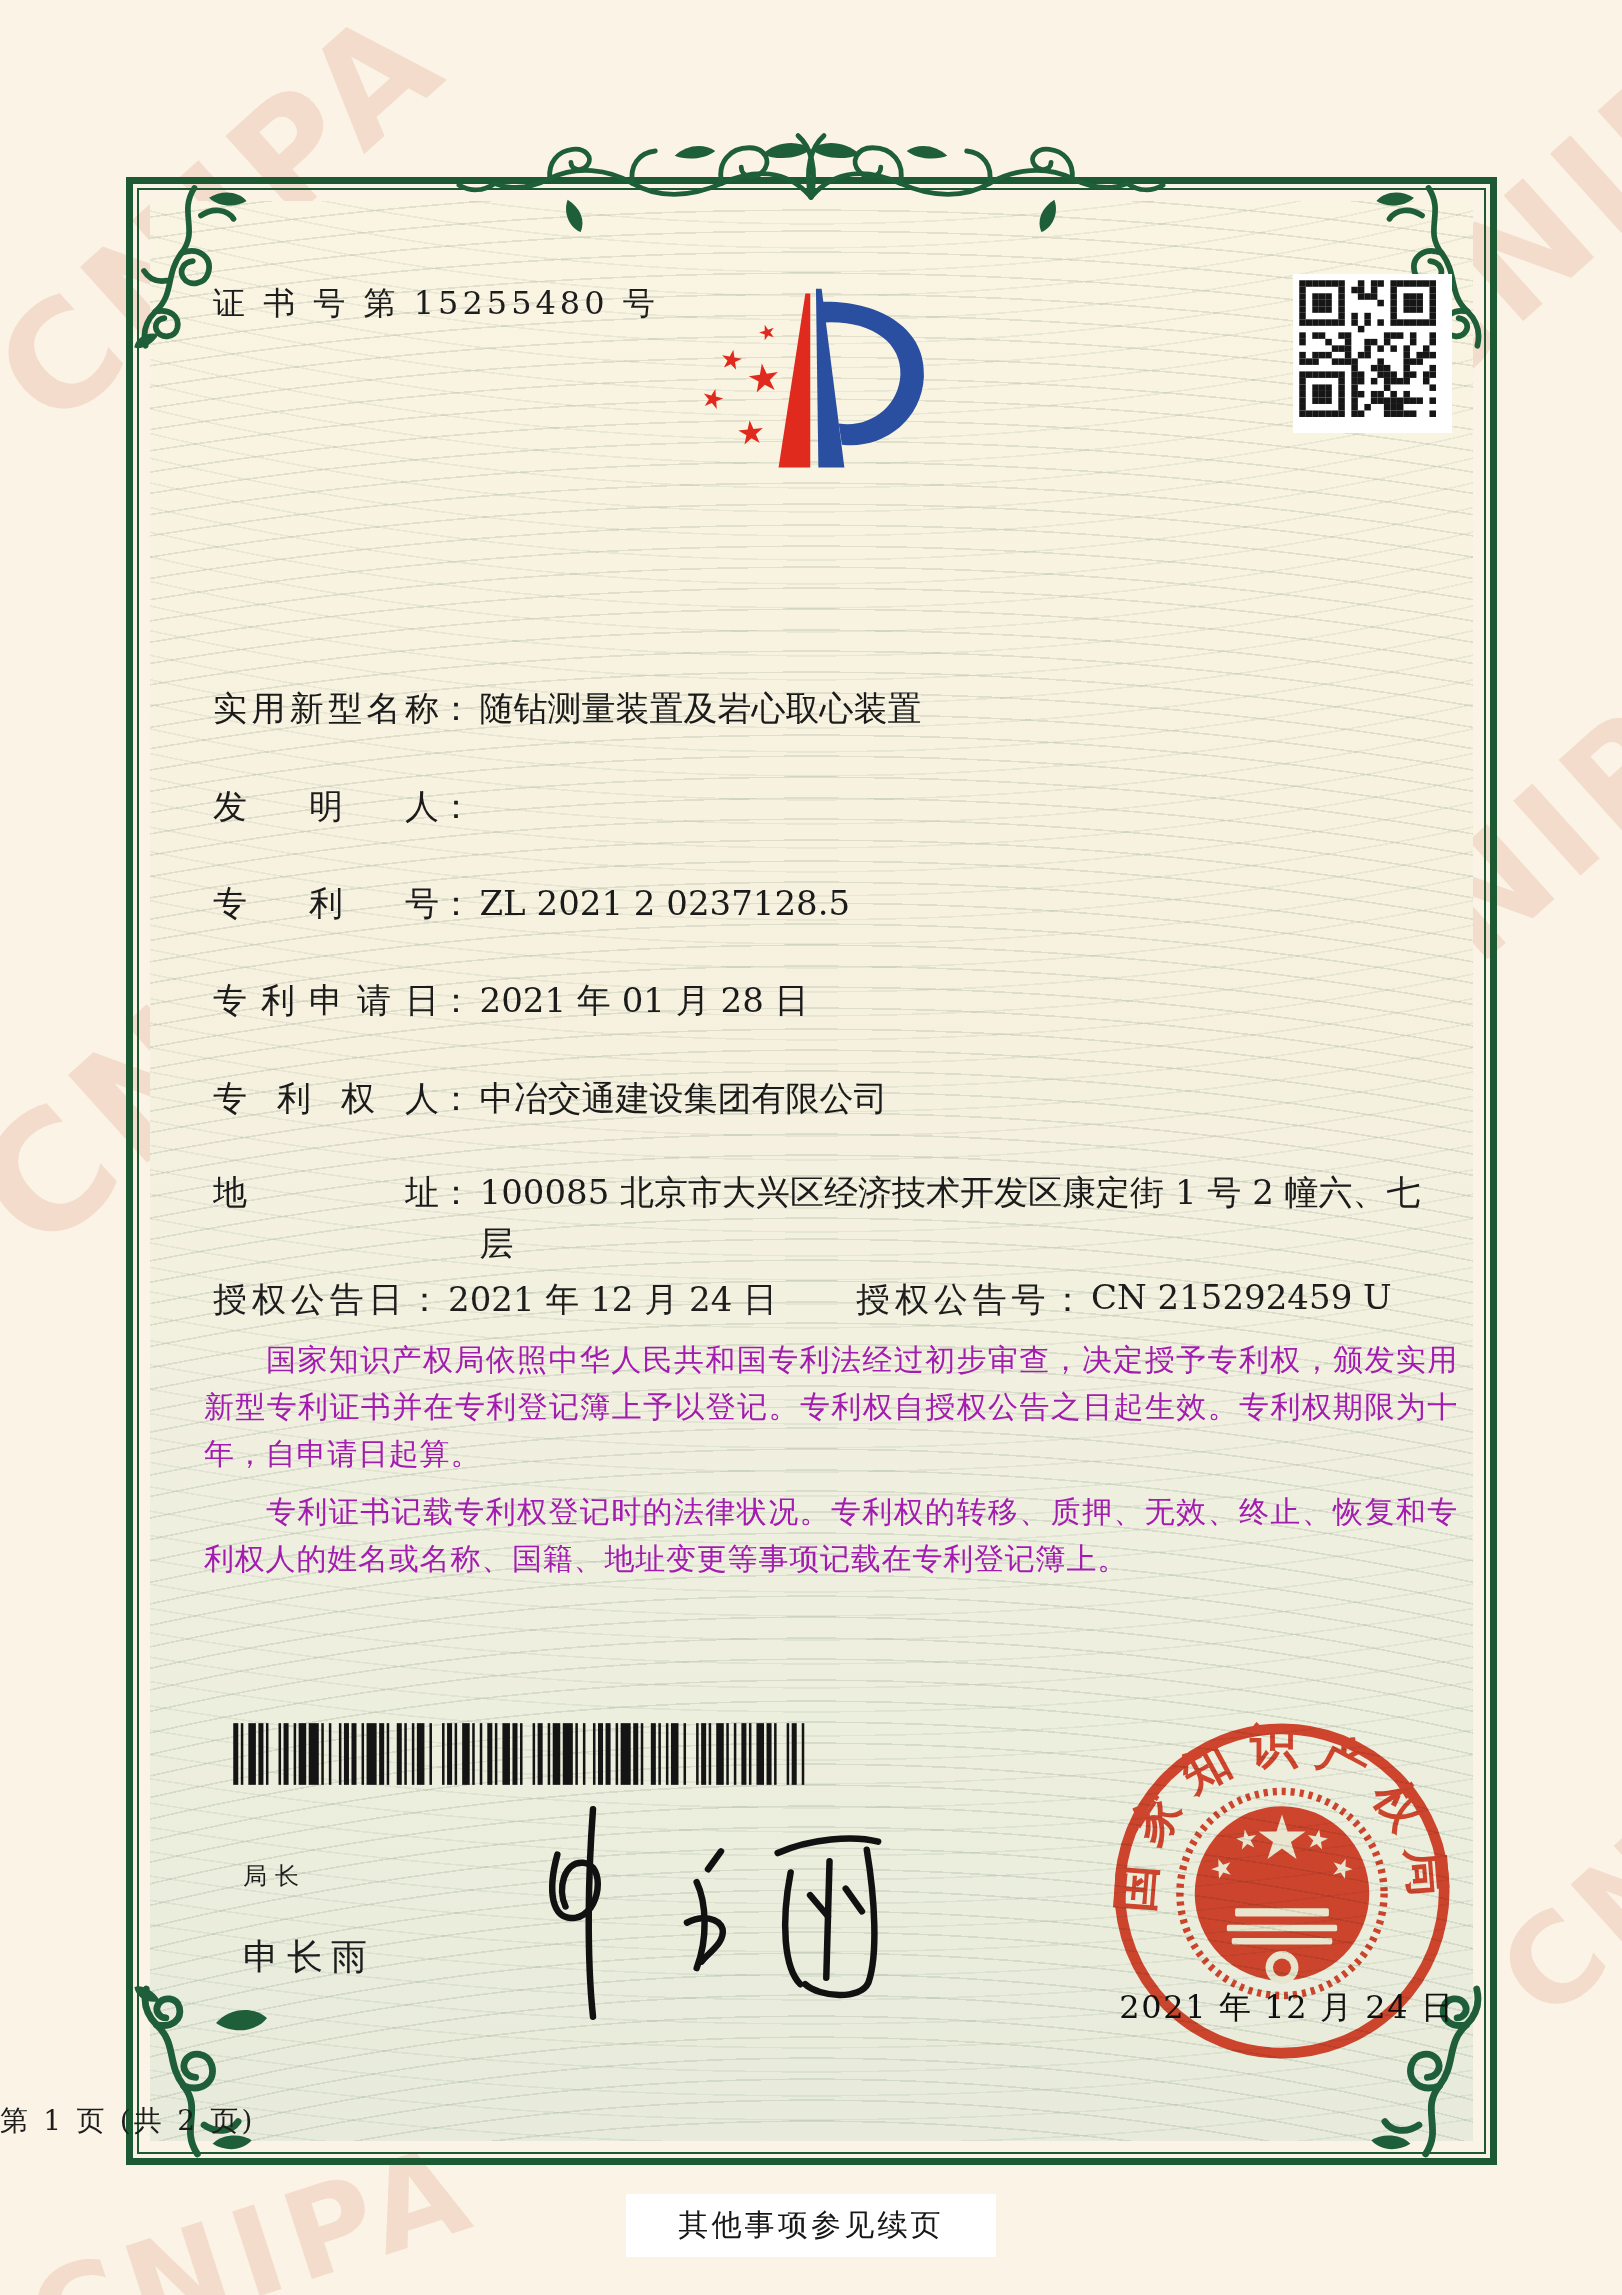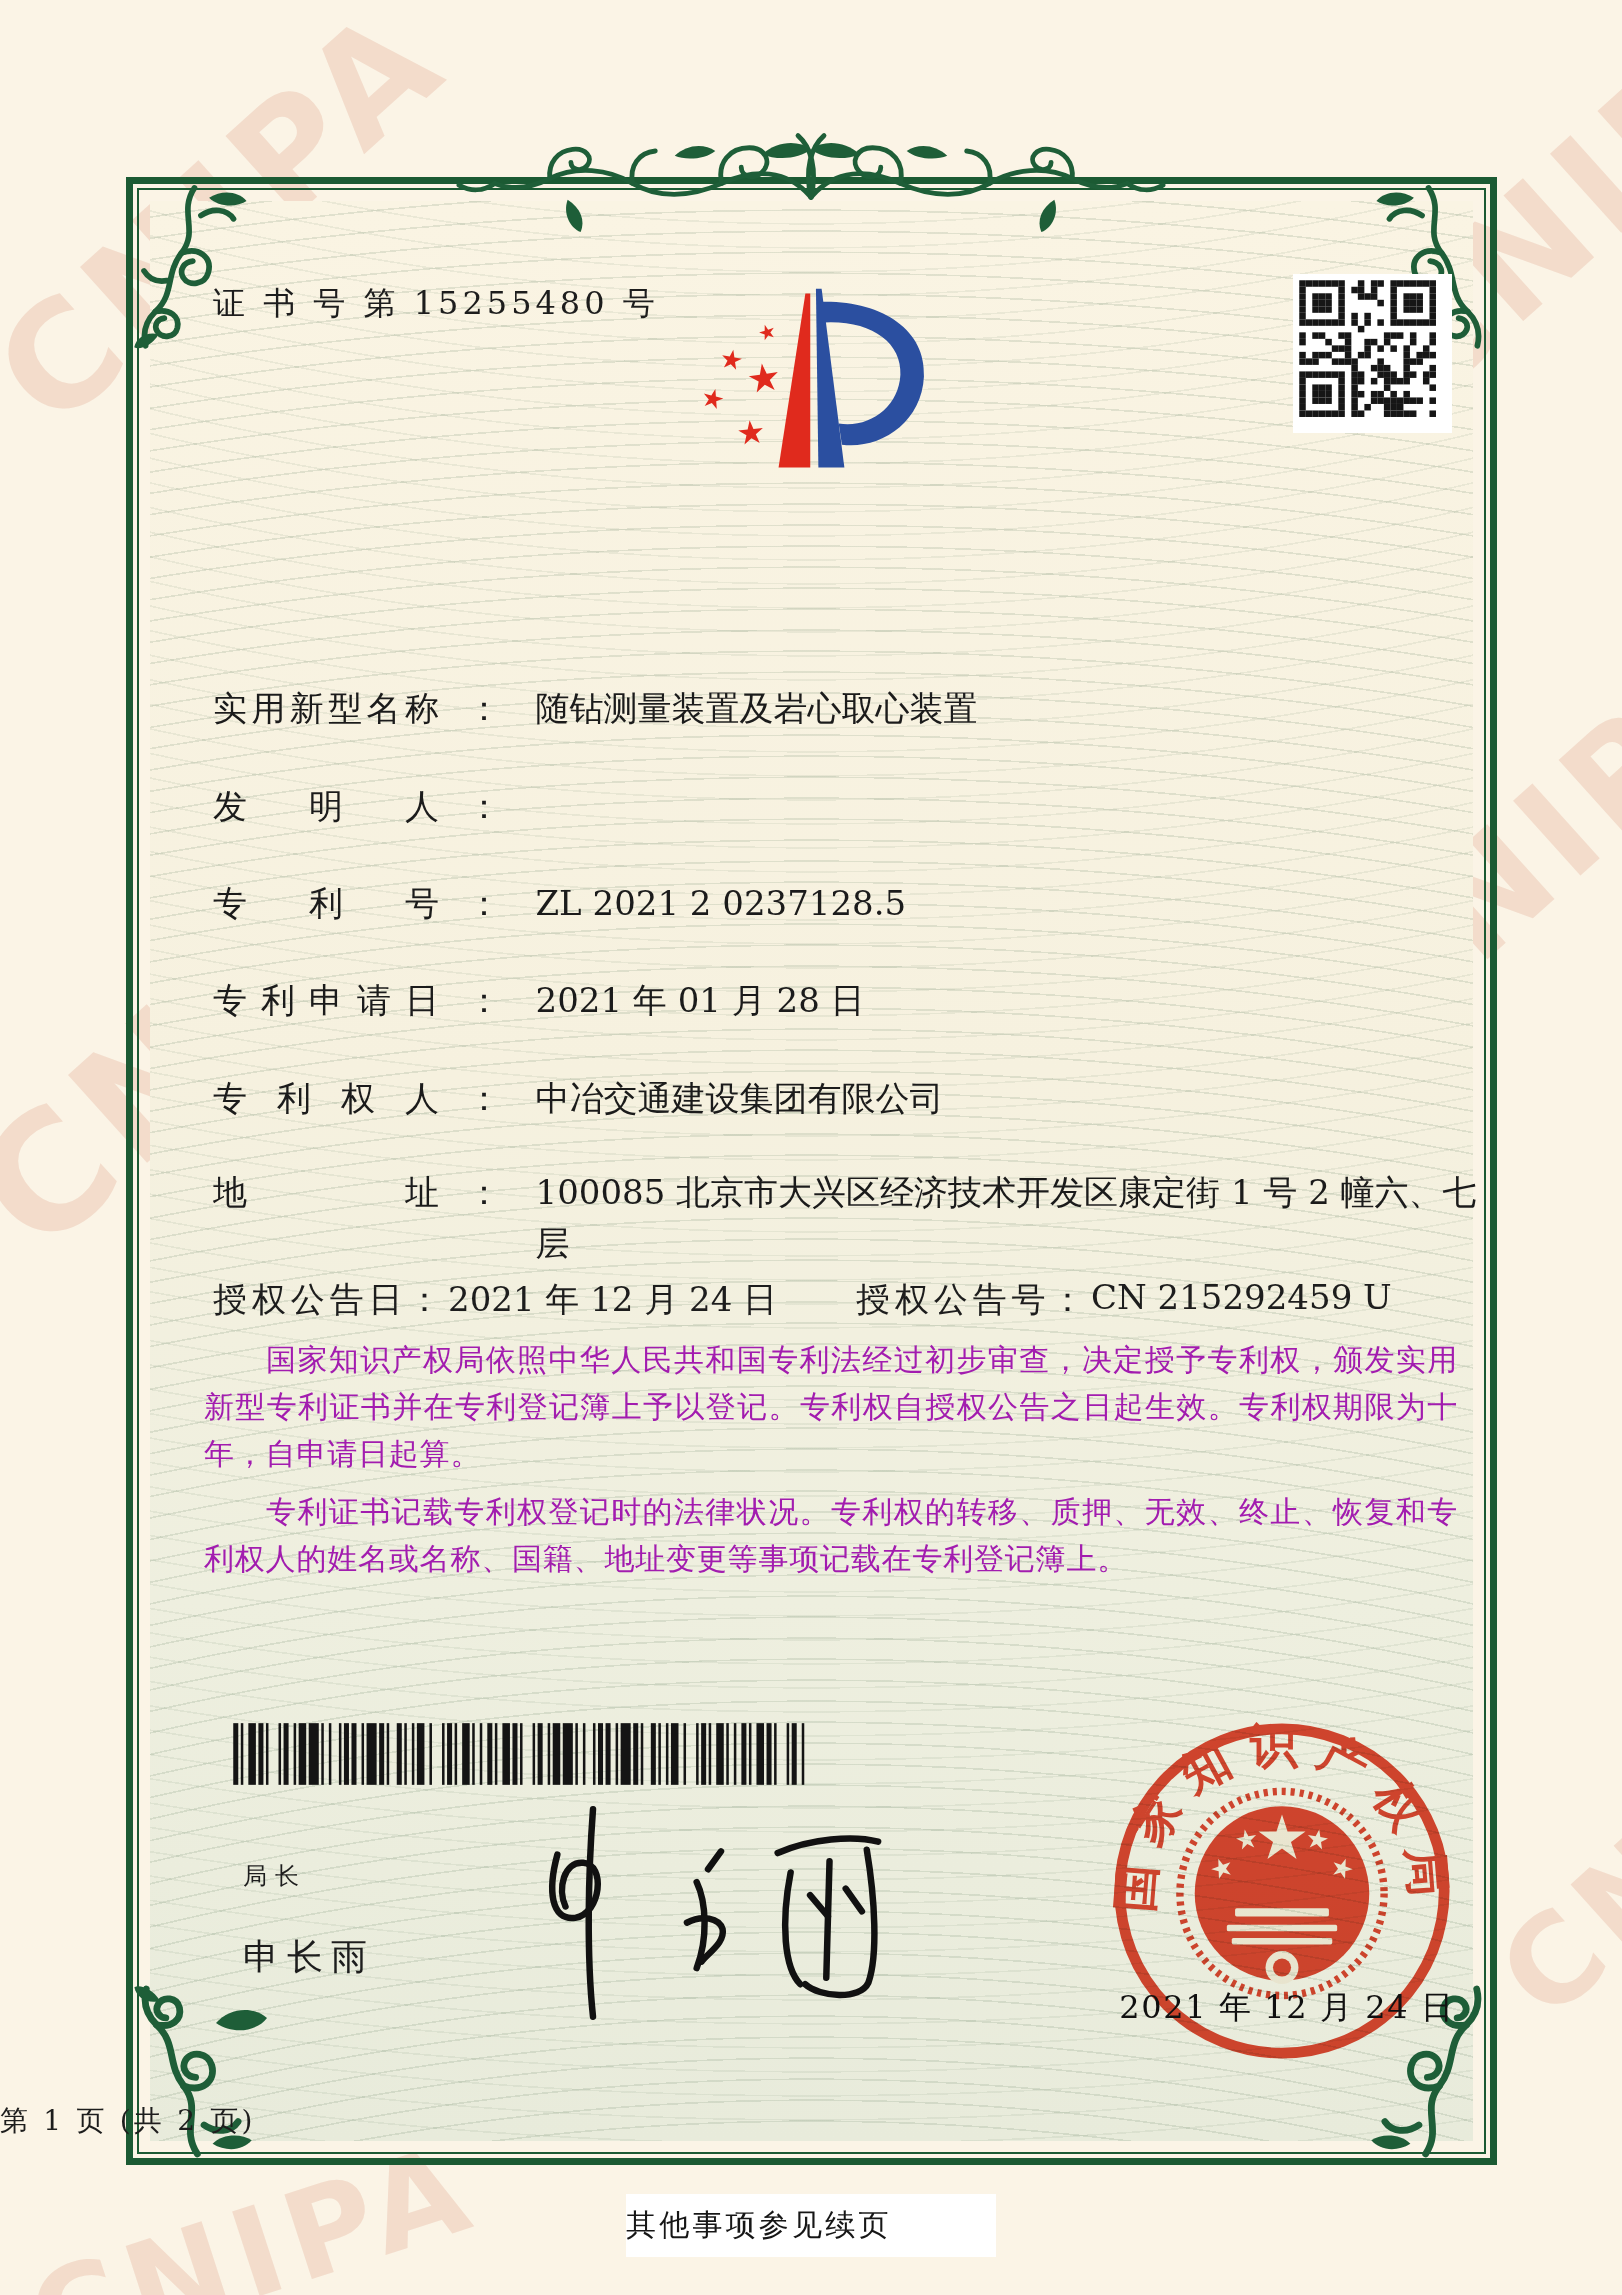--- a/index.html
+++ b/index.html
@@ -20,21 +20,21 @@
        linear-gradient(180deg,#faf4e3 0%,#f6f1df 45%,#eeefdf 72%,#e8ebdb 100%);}
   .ornament{position:absolute;pointer-events:none;}
   
   .cert-no{position:absolute;left:213px;top:282px;font-size:32px;letter-spacing:4px;}
   .logo{position:absolute;left:686px;top:253px;width:268px;height:229px;}
   .qr{position:absolute;left:1293px;top:274px;width:159px;height:159px;background:#fff;}
   .qr svg{position:absolute;left:3.2px;top:3.2px;}
   .title{position:absolute;left:0;top:490px;width:100%;text-align:center;
          font-size:83px;font-weight:700;letter-spacing:11.4px;color:#151515;}
   
-  .field-row{position:absolute;left:213px;display:flex;font-size:34px;line-height:1.5;color:#1b1b1b;gap:28px;}
+  .field-row{position:absolute;left:213px;display:flex;font-size:34px;line-height:1.5;color:#1b1b1b;}
   .flabel{display:inline-block;width:226px;text-align:justify;text-align-last:justify;white-space:nowrap;}
   .fcolon{margin-right:6.5px;}
   .fvalue{max-width:966px;}
   .r1{top:683px}.r2{top:781px}.r3{top:878px}.r4{top:975px}.r5{top:1073px}.r6{top:1167px}
   .grant-left{position:absolute;left:213px;top:1277px;display:flex;font-size:34px;justify-content:space-between;}
   .grant-right{position:absolute;left:856px;top:1277px;display:flex;font-size:34px;}
   .grant-label{letter-spacing:4.9px;}
   
   .body-text{position:absolute;left:204px;top:1336px;width:1254px;}
   .body-text p{margin:0 0 11.4px 0;font-size:30px;line-height:47px;letter-spacing:0.8px;
@@ -42,21 +42,21 @@
   
   .barcode{position:absolute;left:230px;top:1723px;width:581px;height:62px;}
   .signer-title{position:absolute;left:243px;top:1860px;font-size:24px;letter-spacing:8px;}
   .signer-name{position:absolute;left:243px;top:1933px;font-size:36px;letter-spacing:8px;}
   .signature{position:absolute;left:479px;top:1785px;width:471px;height:243px;}
   .seal{position:absolute;left:1105px;top:1714px;width:354px;height:354px;mix-blend-mode:multiply;}
   .seal-date{position:absolute;left:1110px;top:1986px;width:354px;text-align:center;
              font-size:32px;letter-spacing:1.6px;color:#101010;z-index:5;}
   .page-num{position:absolute;left:0;top:2102px;width:100%;text-align:left;font-size:28px;letter-spacing:3.2px;}
   .cont-box{position:absolute;left:626px;top:2194px;width:370px;height:63px;background:#ffffff;
-            display:flex;align-items:center;}
+            display:flex;align-items:center;justify-content:center;}
   .cont-box span{font-size:30px;letter-spacing:3.2px;color:#161616;}
   svg .green-stroke{fill:none;stroke:#1e5e38;stroke-linecap:round;}
 </style>
 </head>
 <body>
 
 <div class="page">
 
   <span class="wm wm-pink" style="left:-49px;top:130px;font-size:146px;transform:rotate(-42deg);">CNIPA</span>
   <span class="wm wm-pink" style="left:1323px;top:105px;font-size:146px;transform:rotate(-42deg);">CNIPA</span>

